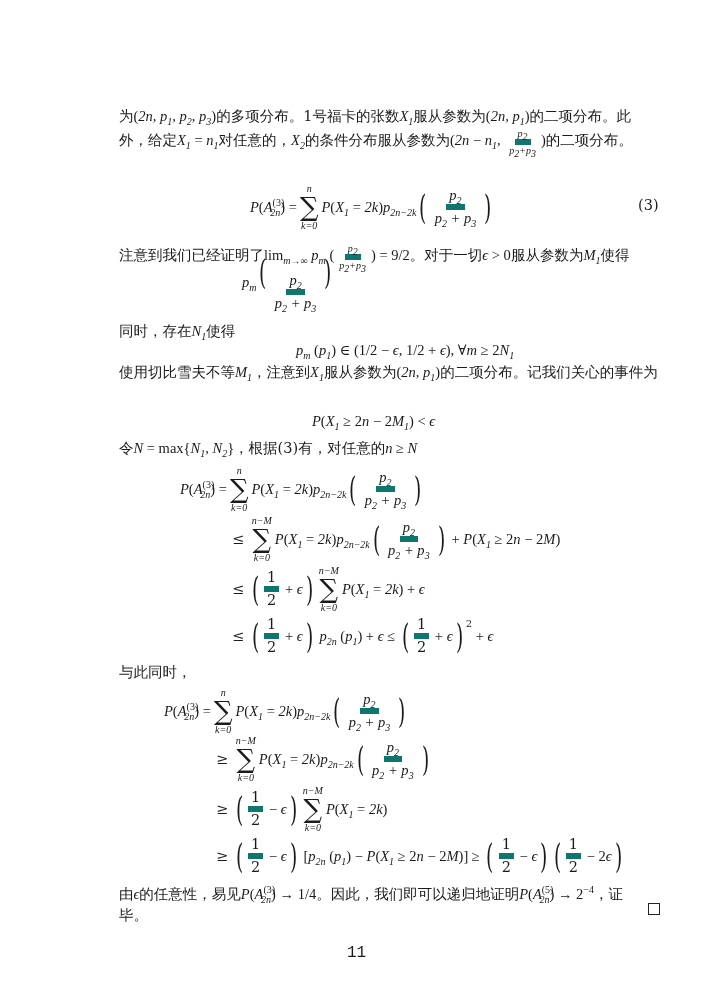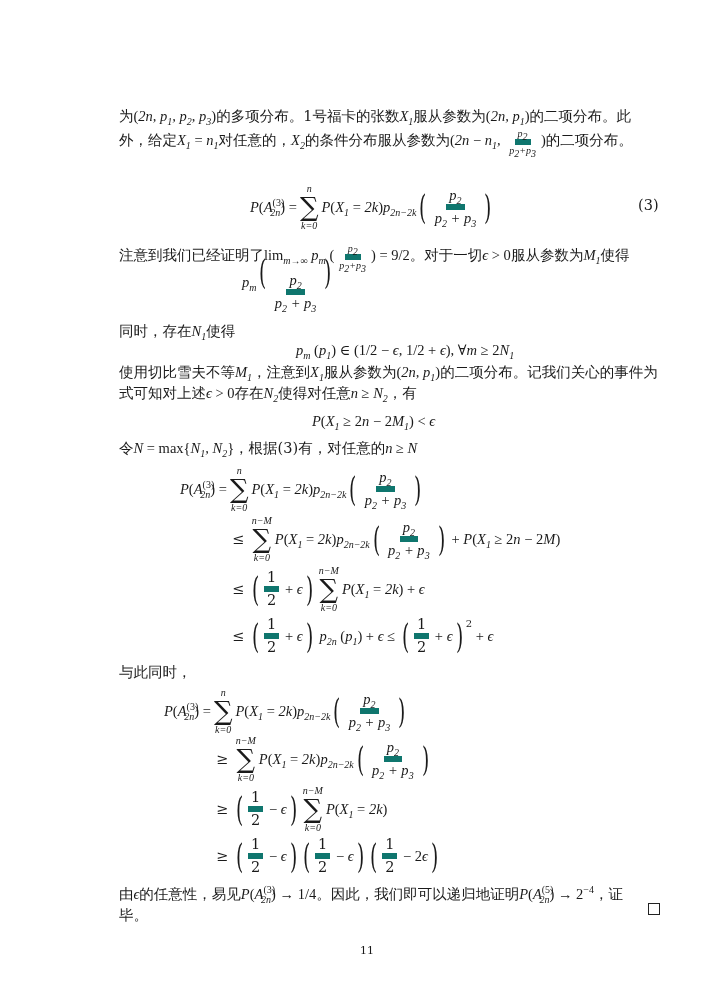--- a/index.html
+++ b/index.html
@@ -15,21 +15,21 @@
   .frac .num { border-bottom: 6px solid #0f766e; padding: 0 3px; line-height: 17px; }
   .frac .den { padding: 0 3px; line-height: 17px; }
   .frac.small { font-size: 10px; }
   .frac.small .num, .frac.small .den { line-height: 11px; }
   .big { font-size: 34px; font-weight: 100; vertical-align: middle; line-height: 0; transform: scaleX(0.55); display: inline-block; }
   .sum { display: inline-flex; flex-direction: column; align-items: center; vertical-align: middle; margin: 0 3px; }
   .sum .lim { font-size: 10px; line-height: 11px; font-style: italic; font-family: "Liberation Serif", serif; }
   .sum .sig { font-size: 26px; line-height: 26px; font-style: normal; }
   .eqno { position: absolute; left: 638px; font-size: 14.5px; }
   .qed { position: absolute; left: 648px; top: 871px; width: 10px; height: 10px; border: 1px solid #222; }
-  .pagenum { position: absolute; left: 360px; top: 912px; font-size: 11px; }
+  .pagenum { position: absolute; left: 347px; top: 912px; font-size: 16px; font-family: Liberation Mono, monospace; }
 </style>
 </head>
 <body>
 
 <div class="page">
 
   <div class="line p" style="top:74px">
     <span>为</span><span class="m"><span class="r">(</span>2n, p<sub>1</sub>, p<sub>2</sub>, p<sub>3</sub><span class="r">)</span></span><span>的多项分布。1号福卡的张数</span><span class="m">X<sub>1</sub></span><span>服从参数为</span><span class="m"><span class="r">(</span>2n, p<sub>1</sub><span class="r">)</span></span><span>的二项分布。此</span>
   </div>
 
@@ -79,23 +79,20 @@
     <span>同时，存在</span><span class="m">N<sub>1</sub></span><span>使得</span>
   </div>
 
   <div class="line m" style="left:296px;top:308px">
     p<sub>m</sub> <span class="r">(</span>p<sub>1</sub><span class="r">) ∈ (1/2 −</span> ϵ<span class="r">, 1/2 +</span> ϵ<span class="r">), ∀</span>m <span class="r">≥ 2</span>N<sub>1</sub>
   </div>
 
   <div class="line p" style="top:330px">
     <span>使用切比雪夫不等</span><span class="m">M<sub>1</sub></span><span>，注意到</span><span class="m">X<sub>1</sub></span><span>服从参数为</span><span class="m"><span class="r">(</span>2n, p<sub>1</sub><span class="r">)</span></span><span>的二项分布。记我们关心的事件为</span>
   </div>
-  <div class="line p" style="top:351px">
-    <span>式可知对上述</span><span class="m">ϵ <span class="r">&gt; 0</span></span><span>存在</span><span class="m">N<sub>2</sub></span><span>使得对任意</span><span class="m">n <span class="r">≥</span> N<sub>2</sub></span><span>，有</span>
-  </div>
 
   <div class="line m" style="left:312px;top:379px">
     P<span class="r">(</span>X<sub>1</sub> <span class="r">≥ 2</span>n <span class="r">− 2</span>M<sub>1</sub><span class="r">) &lt;</span> ϵ
   </div>
 
   <div class="line p" style="top:406px">
     <span>令</span><span class="m">N <span class="r">= max{</span>N<sub>1</sub>, N<sub>2</sub><span class="r">}</span></span><span>，根据(3)有，对任意的</span><span class="m">n <span class="r">≥</span> N</span>
   </div>
 
   <div class="line" style="left:180px;top:432px;height:50px;display:flex;align-items:center">
@@ -218,20 +215,21 @@
   </div>
   <div class="line" style="left:216px;top:802px;height:44px;display:flex;align-items:center">
     <span class="r">≥&nbsp;</span>
     <span class="big">(</span>
       <span class="frac">
         <span class="num">1</span>
         <span class="den">2</span>
       </span>
       <span class="m">&nbsp;<span class="r">−</span> ϵ</span>
       <span class="big">)</span>
+    <span class="m">&nbsp;<span class="r">[</span>p<sub>2n</sub> <span class="r">(</span>p<sub>1</sub><span class="r">) −</span> P<span class="r">(</span>X<sub>1</sub> <span class="r">≥ 2</span>n <span class="r">− 2</span>M<span class="r">)] ≥</span>&nbsp;</span>
     <span class="big">(</span>
       <span class="frac">
         <span class="num">1</span>
         <span class="den">2</span>
       </span>
       <span class="m">&nbsp;<span class="r">−</span> ϵ</span>
       <span class="big">)</span>
     <span class="big">(</span>
       <span class="frac">
         <span class="num">1</span>

